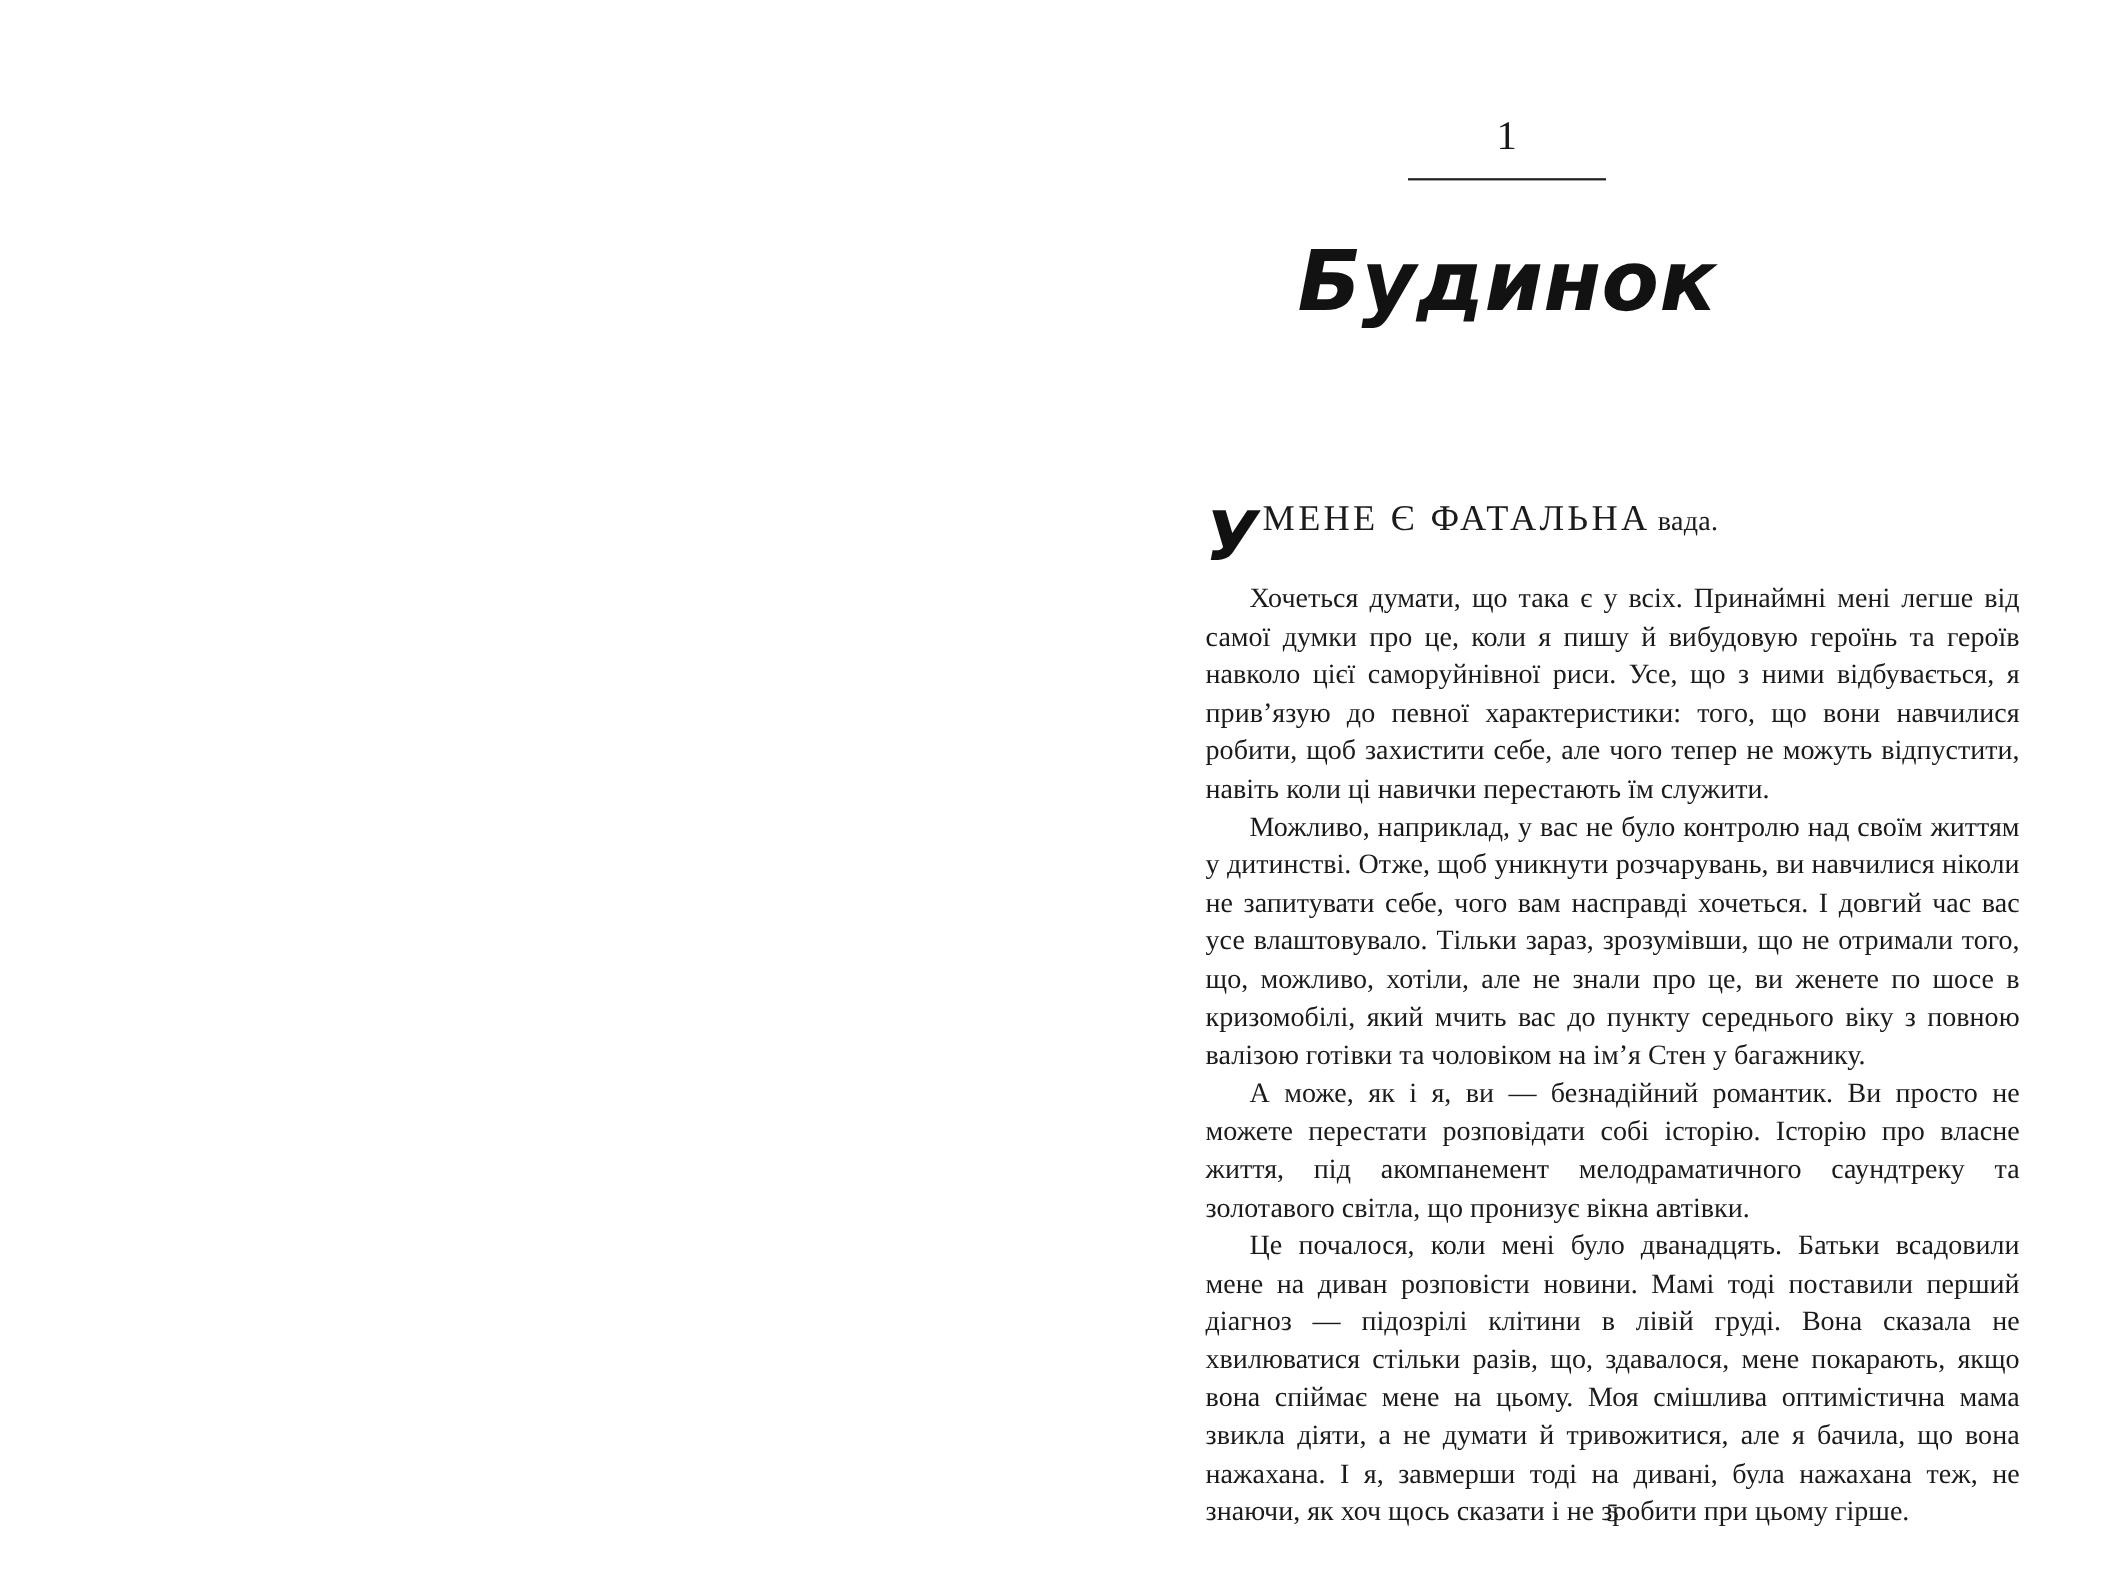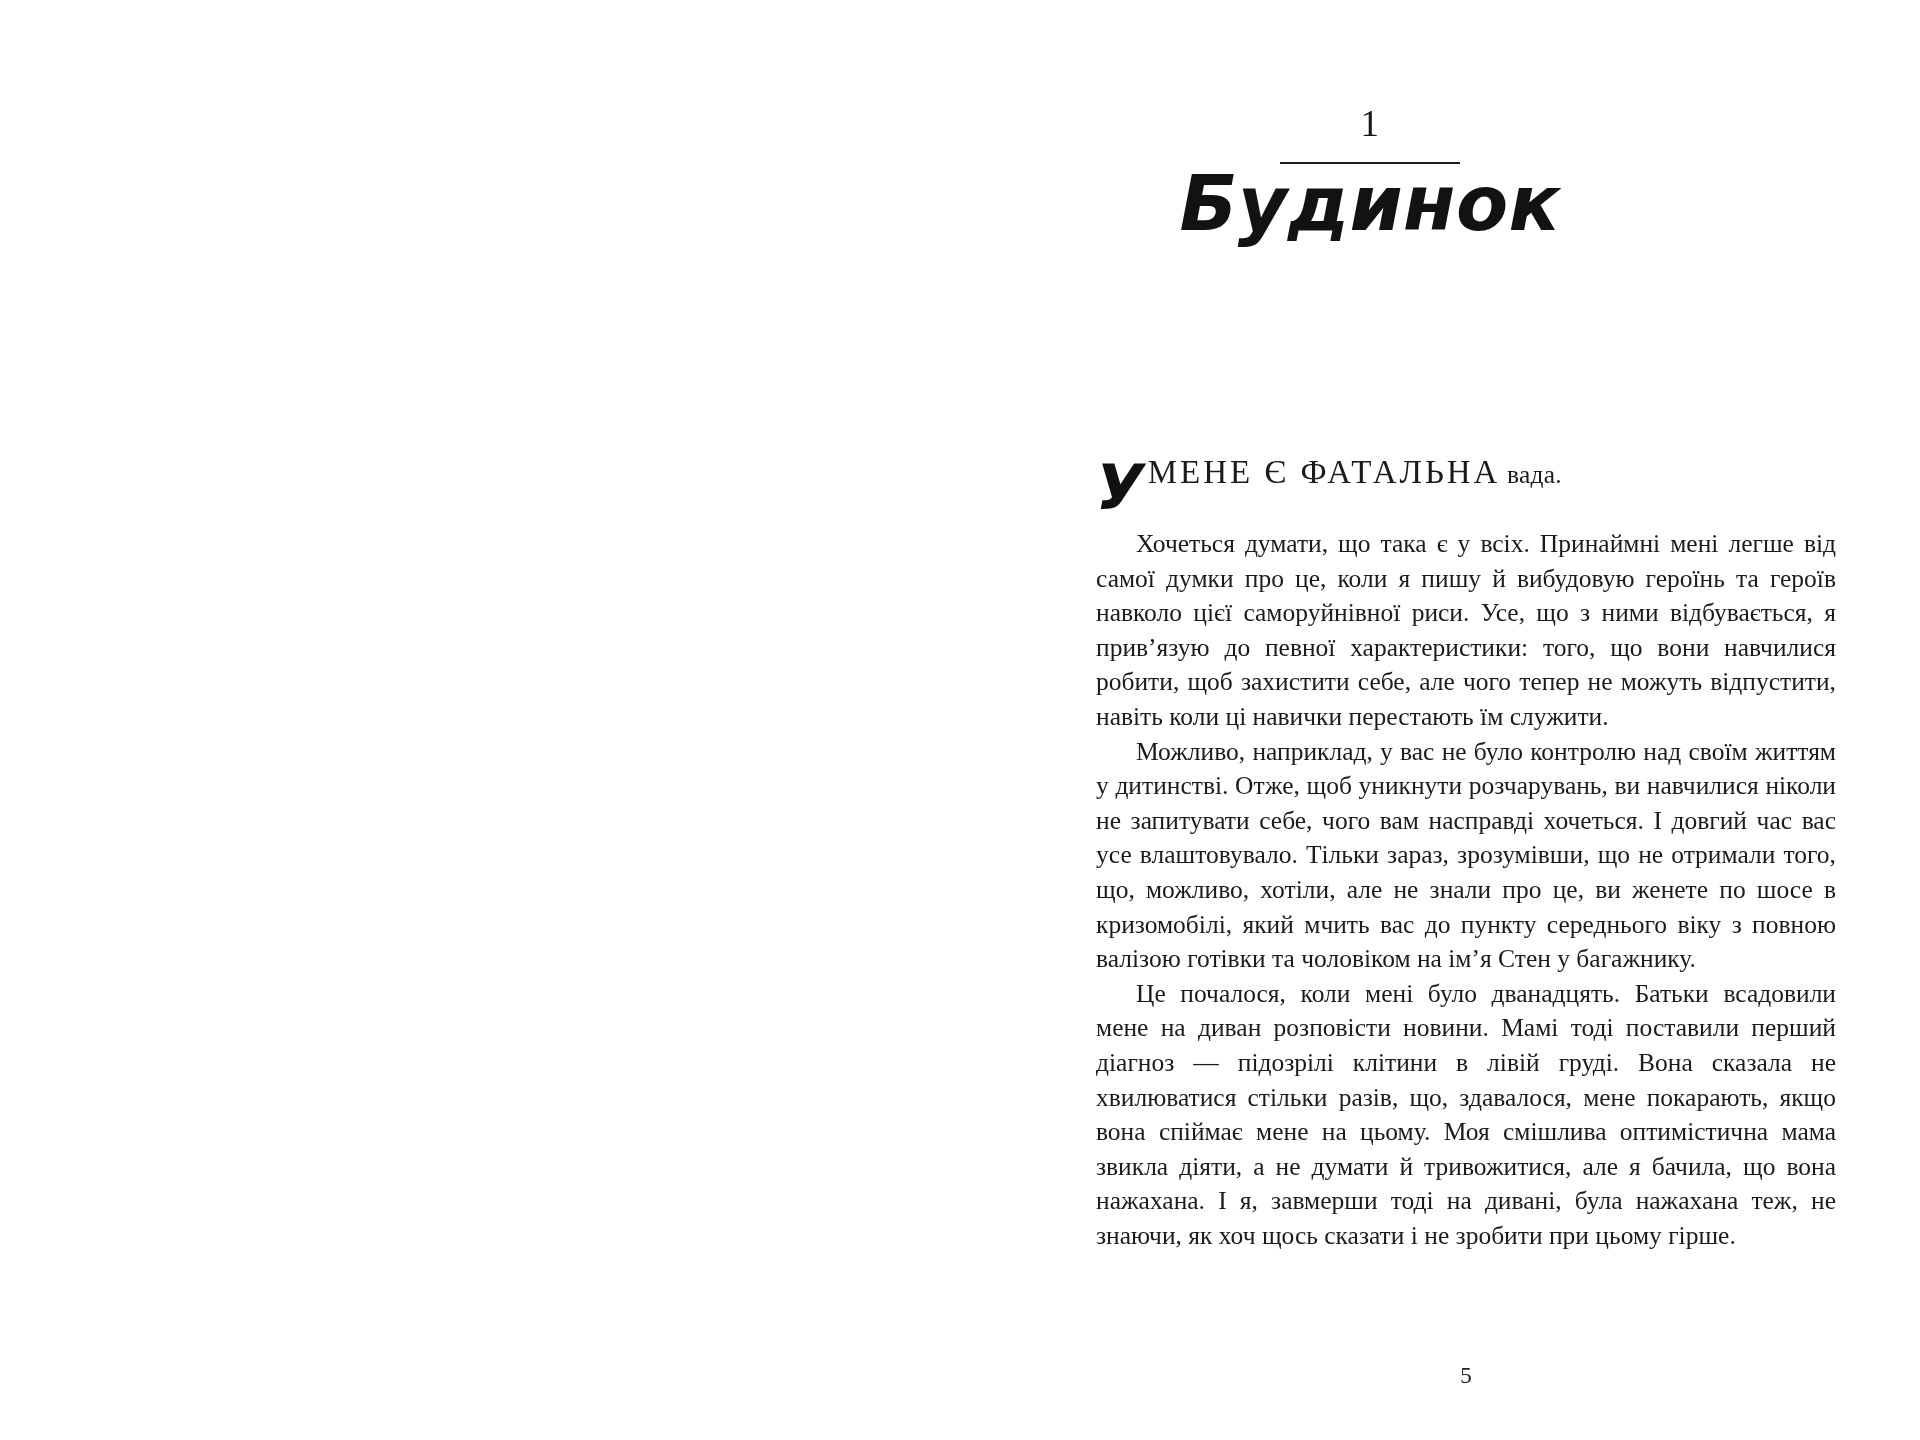--- a/index.html
+++ b/index.html
@@ -33,20 +33,21 @@
     color: #171717;
     font-weight: 400;
   }
   .chapter-rule {
     width: 180px;
     height: 1.6px;
     background: #1d1d1d;
     margin: 20px auto 0 auto;
   }
   .chapter-title {
+    margin-top: 52px;
     font-family: "DejaVu Sans", sans-serif;
     font-style: italic;
     font-weight: 700;
     font-size: 76px;
     line-height: 1.05;
     letter-spacing: 0.005em;
     color: #121212;
   }
 
   
@@ -118,19 +119,20 @@
   </div>
 
   <div class="text-column">
 
     <p class="body-par opening">
       <span class="dropcap">У</span><span class="smallcaps">МЕНЕ Є ФАТАЛЬНА</span><span class="after-caps"> вада.</span>
     </p>
 
     <p class="body-par">Хочеться думати, що така є у всіх. Принаймні мені легше від самої думки про це, коли я пишу й вибудовую героїнь та героїв навколо цієї саморуйнівної риси. Усе, що з ними відбувається, я прив’язую до певної характеристики: того, що вони навчилися робити, щоб захистити себе, але чого тепер не можуть відпустити, навіть коли ці навички перестають їм служити.</p>
     <p class="body-par">Можливо, наприклад, у вас не було контролю над своїм життям у дитинстві. Отже, щоб уникнути розчарувань, ви навчилися ніколи не запитувати себе, чого вам насправді хочеться. І довгий час вас усе влаштовувало. Тільки зараз, зрозумівши, що не отримали того, що, можливо, хотіли, але не знали про це, ви женете по шосе в кризомобілі, який мчить вас до пункту середнього віку з повною валізою готівки та чоловіком на ім’я Стен у багажнику.</p>
+    <p class="body-par">А може, як і я, ви — безнадійний романтик. Ви просто не можете перестати розповідати собі історію. Історію про власне життя, під акомпанемент мелодраматичного саундтреку та золотавого світла, що пронизує вікна автівки.</p>
     <p class="body-par">Це почалося, коли мені було дванадцять. Батьки всадовили мене на диван розповісти новини. Мамі тоді поставили перший діагноз — підозрілі клітини в лівій груді. Вона сказала не хвилюватися стільки разів, що, здавалося, мене покарають, якщо вона спіймає мене на цьому. Моя смішлива оптимістична мама звикла діяти, а не думати й тривожитися, але я бачила, що вона нажахана. І я, завмерши тоді на дивані, була нажахана теж, не знаючи, як хоч щось сказати і не зробити при цьому гірше.</p>
 
   </div>
 
   <div class="folio">5</div>
 
 </div>
 
 </body></html>

